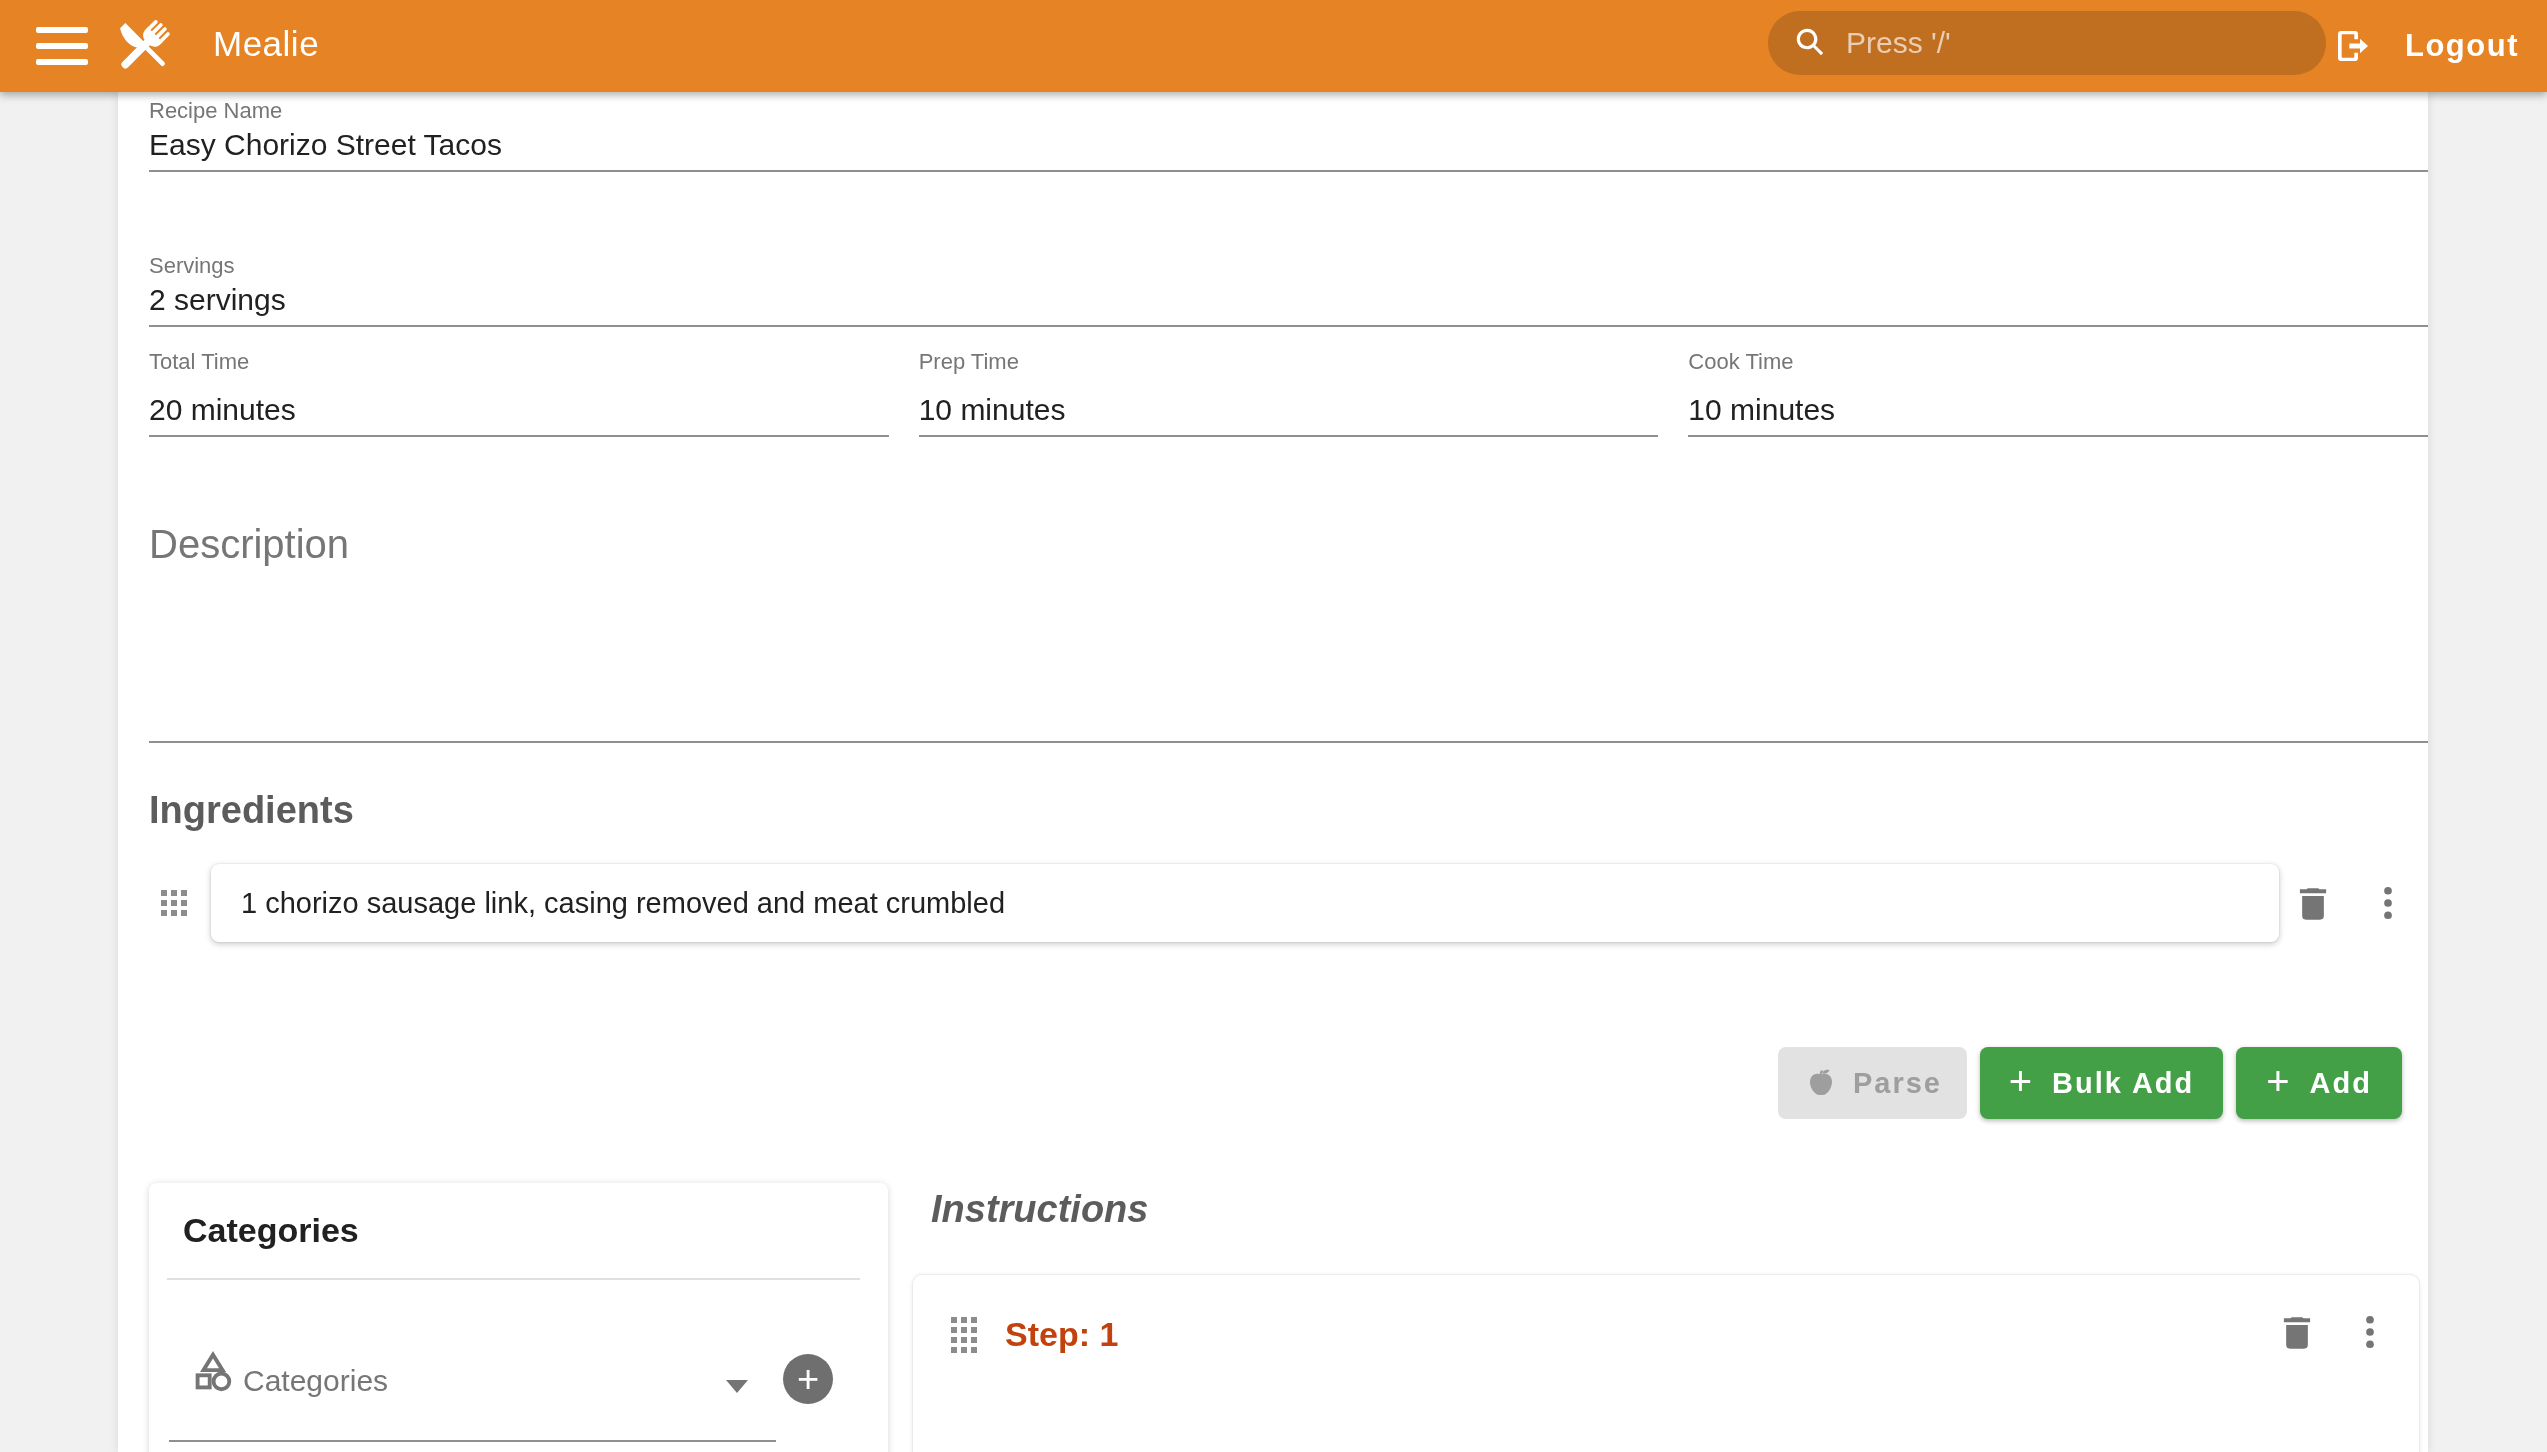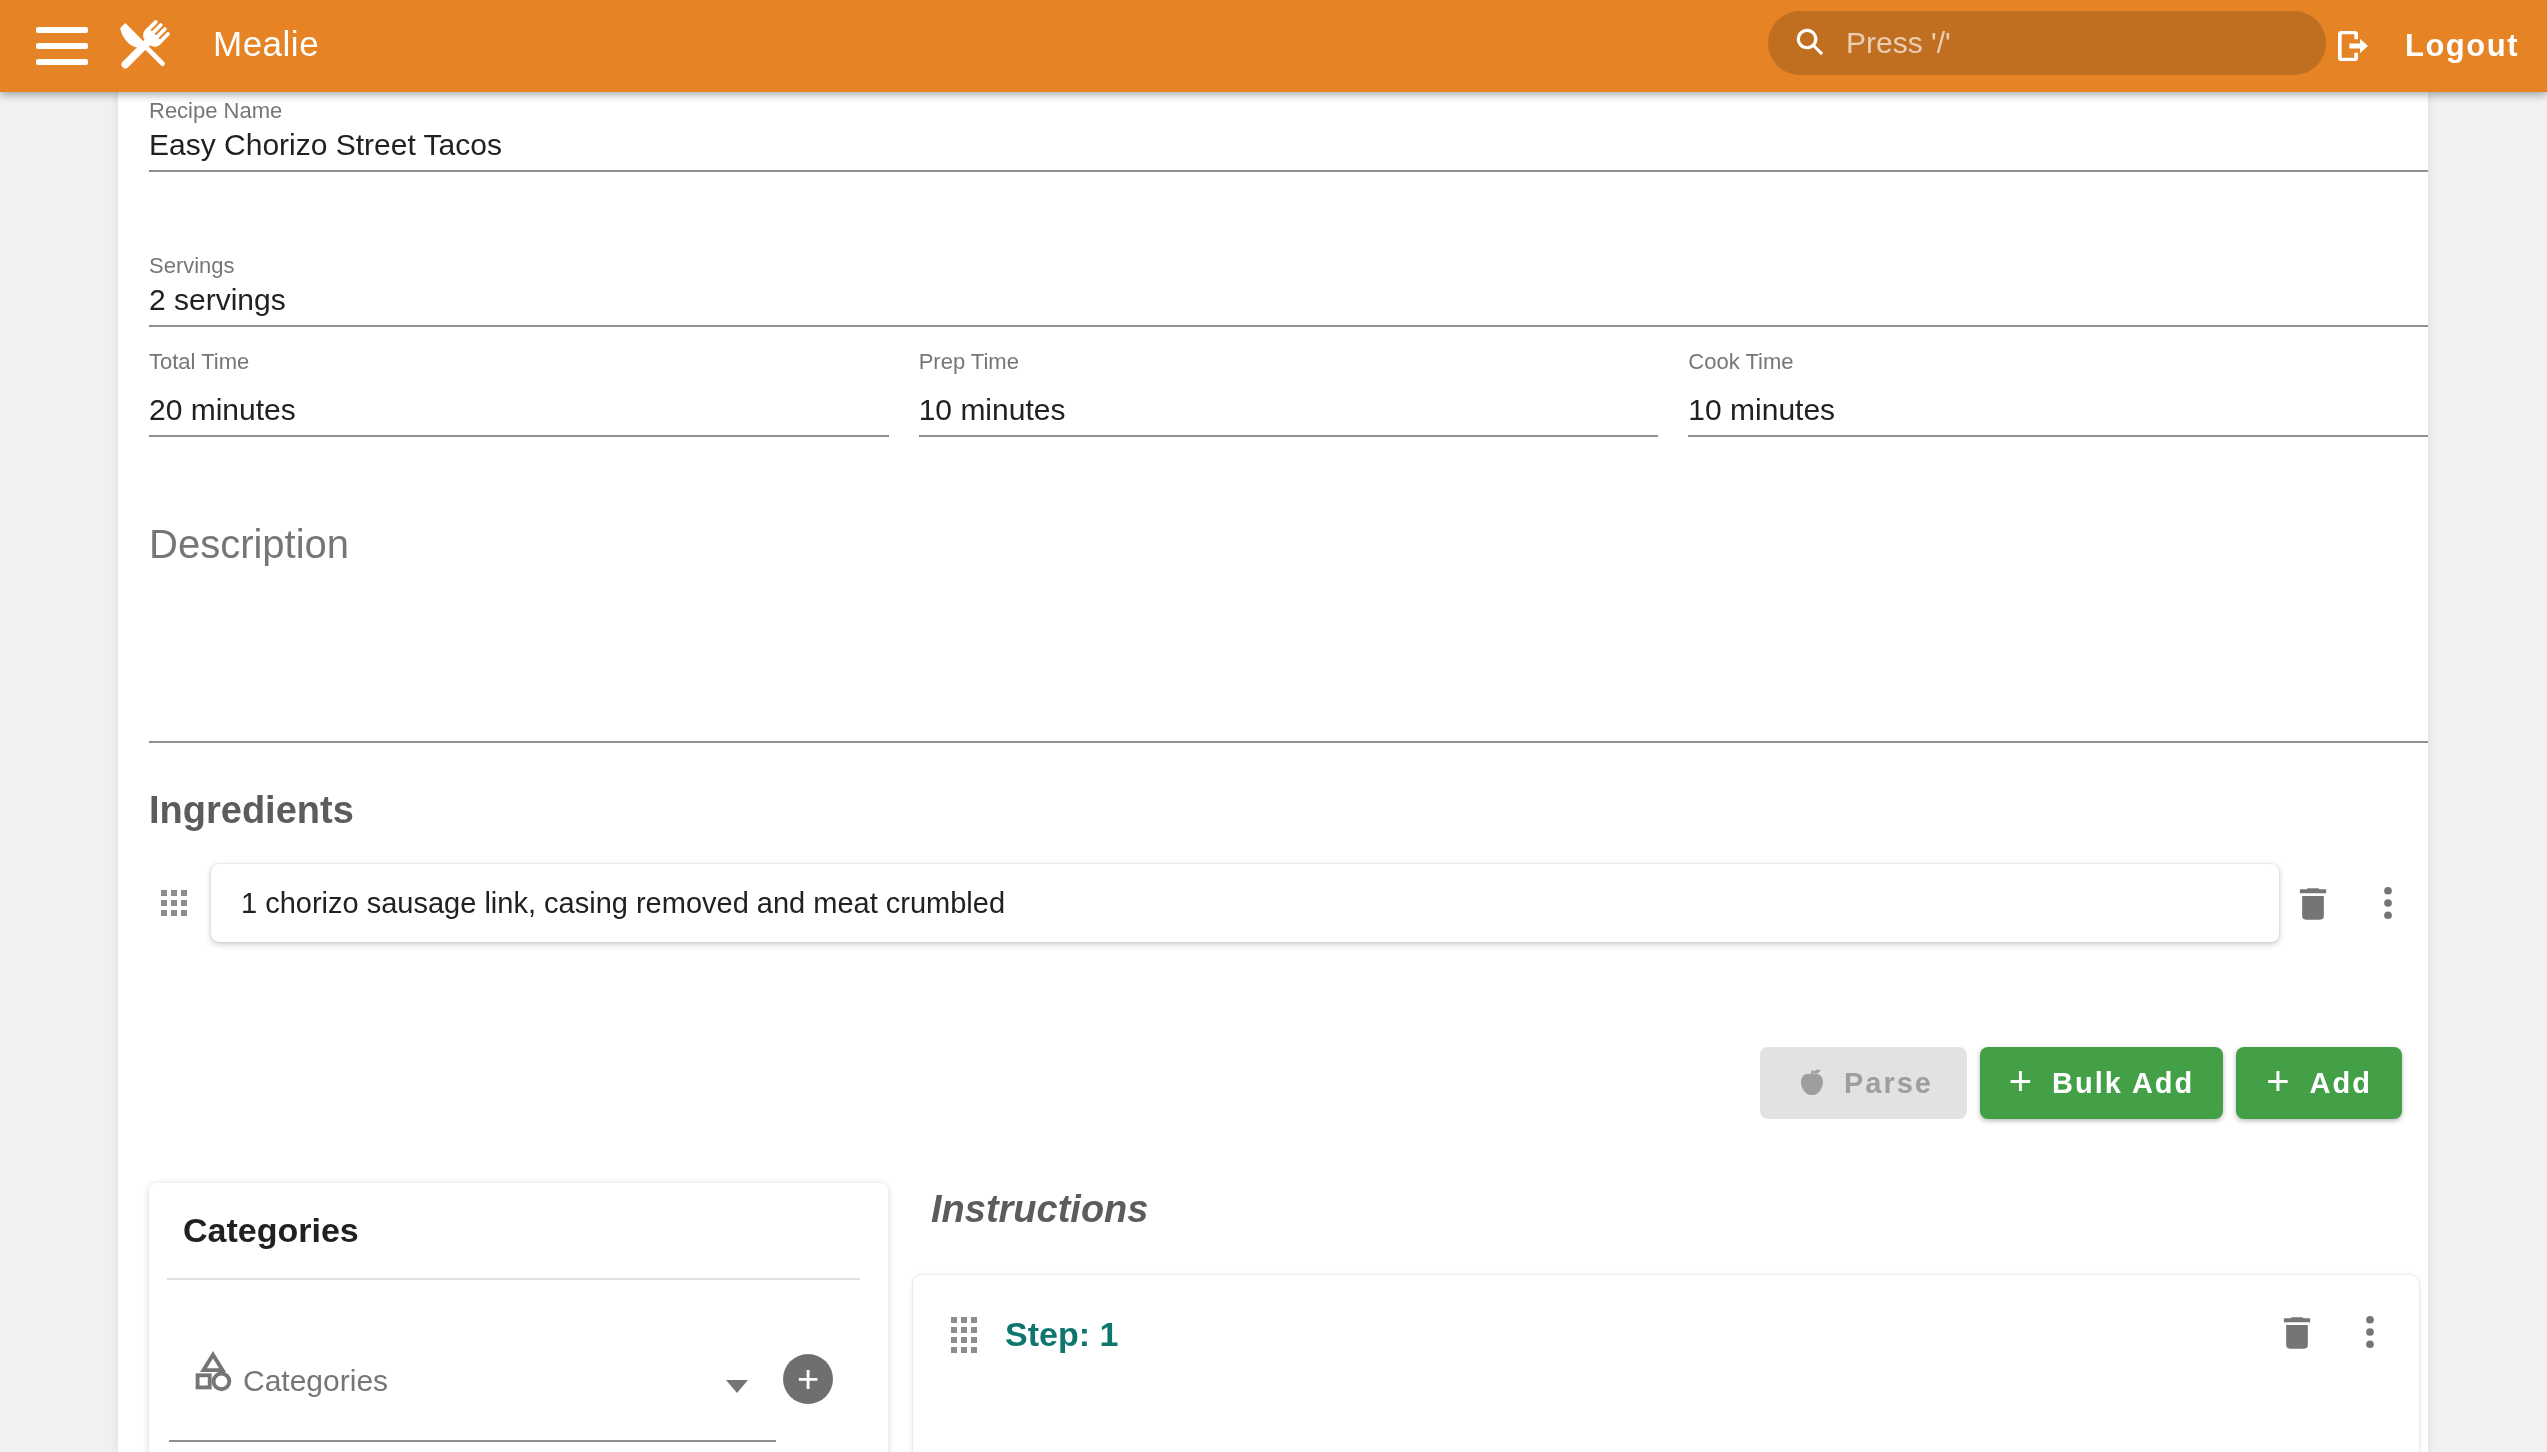--- a/index.html
+++ b/index.html
@@ -66,21 +66,21 @@
   .ing-row .trash { left: 2172px; top: 16px; }
   .ing-row .kebab { left: 2247px; top: 16px; }
 
   
   .actions { position: absolute; left: 0; top: 955px; width: 2284px; height: 72px;
              display: flex; justify-content: flex-end; gap: 13px; }
   .btn { height: 72px; border: none; border-radius: 8px; display: inline-flex; align-items: center;
          justify-content: center; gap: 18px; font-family: inherit; font-size: 29px; font-weight: 700;
          letter-spacing: 2px; cursor: pointer; }
   .btn .plus { font-size: 40px; font-weight: 400; line-height: 1; transform: translateY(-2px); }
-  .btn-parse { width: 207px; background: var(--disabled_bg, #E2E2E2); color: var(--disabled_text, #9E9E9E); gap: 14px; }
+  .btn-parse { width: 189px; background: var(--disabled_bg, #E2E2E2); color: var(--disabled_text, #9E9E9E); gap: 14px; }
   .btn-green { background: var(--action_green, #43A047); color: #fff; box-shadow: 0 2px 5px rgba(0,0,0,0.28); }
   .btn-bulk { width: 243px; }
   .btn-add  { width: 166px; }
 
   
   .cat-card { position: absolute; left: 31px; top: 1091px; width: 739px; height: 378px; background: #fff;
               border-radius: 8px; box-shadow: 0 1px 7px rgba(0,0,0,0.16); }
   .cat-title { position: absolute; left: 34px; top: 28px; font-size: 34px; font-weight: 700; color: #212121; }
   .cat-div { position: absolute; left: 18px; right: 28px; top: 95px; height: 2px; background: #e0e0e0; }
   .cat-select { position: absolute; left: 20px; top: 159px; width: 607px; height: 100px;
@@ -91,21 +91,21 @@
   .caret { position: absolute; right: 28px; top: 38px; width: 0; height: 0;
            border-left: 11px solid transparent; border-right: 11px solid transparent; border-top: 13px solid #757575; }
   .fab-plus { position: absolute; left: 634px; top: 171px; width: 50px; height: 50px; border-radius: 50%;
               background: #6f6f6f; color: #fff; border: none; font-size: 38px; line-height: 46px; cursor: pointer; }
 
   
   .h-instructions { left: 813px; top: 1096px; font-style: italic; }
   .step-card { position: absolute; left: 794px; top: 1182px; width: 1508px; height: 299px; background: #fff;
                border: 1px solid #ebebeb; border-radius: 10px; box-shadow: 0 1px 5px rgba(0,0,0,0.08); }
   .step-card .drag-grid { position: absolute; left: 38px; top: 42px; grid-template-rows: repeat(4, 6px); }
-  .step-title { position: absolute; left: 92px; top: 40px; font-size: 34px; font-weight: 700; color: #0f766e; }
+  .step-title { position: absolute; left: 92px; top: 40px; font-size: 34px; font-weight: 700; color: #c2410c; }
   .step-card .trash { left: 1361px; top: 34px; }
   .step-card .kebab { left: 1434px; top: 34px; }
 
   .ic { fill: #757575; }
 </style>
 </head>
 <body>
 
 <div class="screen">
 

